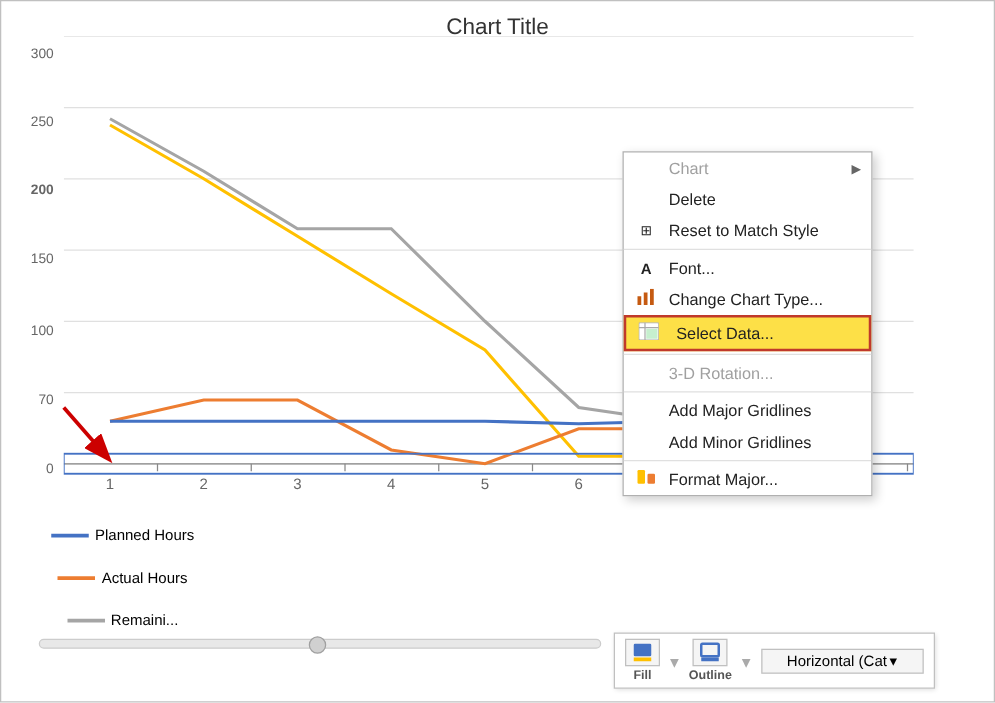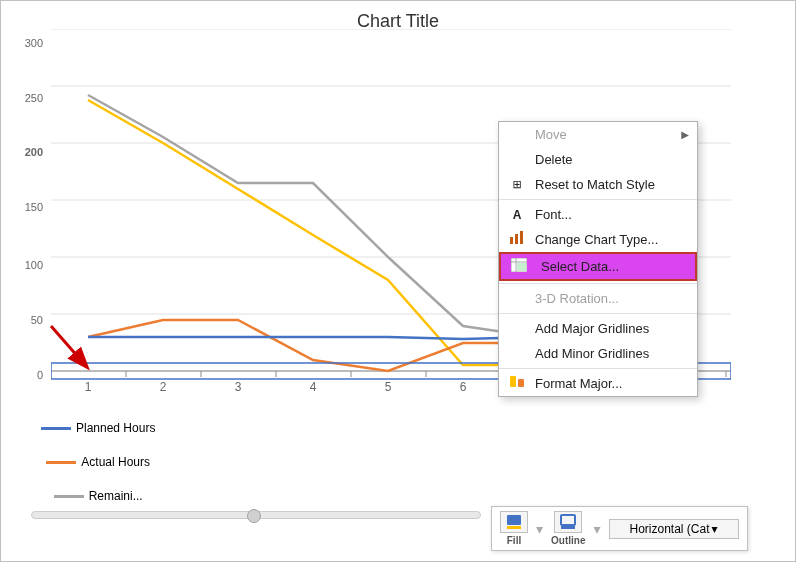--- a/index.html
+++ b/index.html
@@ -58,21 +58,21 @@
       color: #222;
       white-space: nowrap;
     }
 
     .menu-item.disabled {
       color: #a0a0a0;
       cursor: default;
     }
 
     .menu-item.highlighted {
-      background: #d946ef;
+      background: #fde047;
       border: 2px solid #c0392b;
       padding-left: 40px;
     }
 
     .menu-item .menu-icon {
       position: absolute;
       left: 8px;
       width: 20px;
       text-align: center;
       font-size: 12px;
@@ -204,21 +204,21 @@
 <div class="chart-container">
 
   <div class="chart-title">Chart Title</div>
 
   <div style="position:absolute; left:5px; top:30px; width:45px; height:390px;">
     <div class="y-label" style="top:0%;">300</div>
     <div class="y-label" style="top:14%;">250</div>
     <div class="y-label" style="top:28%;font-weight:bold;">200</div>
     <div class="y-label" style="top:42%;">150</div>
     <div class="y-label" style="top:57%;">100</div>
-    <div class="y-label" style="top:71%;">50</div>
+    <div class="y-label" style="top:71%;">70</div>
     <div class="y-label" style="top:85%;">0</div>
   </div>
 
   <svg style="position:absolute; top:28px; left:50px; width:680px; height:400px;" viewBox="0 0 680 400">
 
     <line x1="0" y1="0" x2="680" y2="0" stroke="#e0e0e0" stroke-width="1"></line>
     <line x1="0" y1="57" x2="680" y2="57" stroke="#e0e0e0" stroke-width="1"></line>
     <line x1="0" y1="114" x2="680" y2="114" stroke="#e0e0e0" stroke-width="1"></line>
     <line x1="0" y1="171" x2="680" y2="171" stroke="#e0e0e0" stroke-width="1"></line>
     <line x1="0" y1="228" x2="680" y2="228" stroke="#e0e0e0" stroke-width="1"></line>
@@ -285,21 +285,21 @@
   </div>
 
   <div class="scroll-bar">
     <div class="scroll-thumb"></div>
   </div>
 
   <div class="context-menu">
 
     <div class="menu-item disabled">
       <span class="menu-icon"></span>
-      <span>Move</span>
+      <span>Chart</span>
       <span class="submenu-arrow">▶</span>
     </div>
 
     <div class="menu-item">
       <span class="menu-icon"></span>
       <span>Delete</span>
     </div>
 
     <div class="menu-item">
       <span class="menu-icon" style="font-size:11px;">⊞</span>

